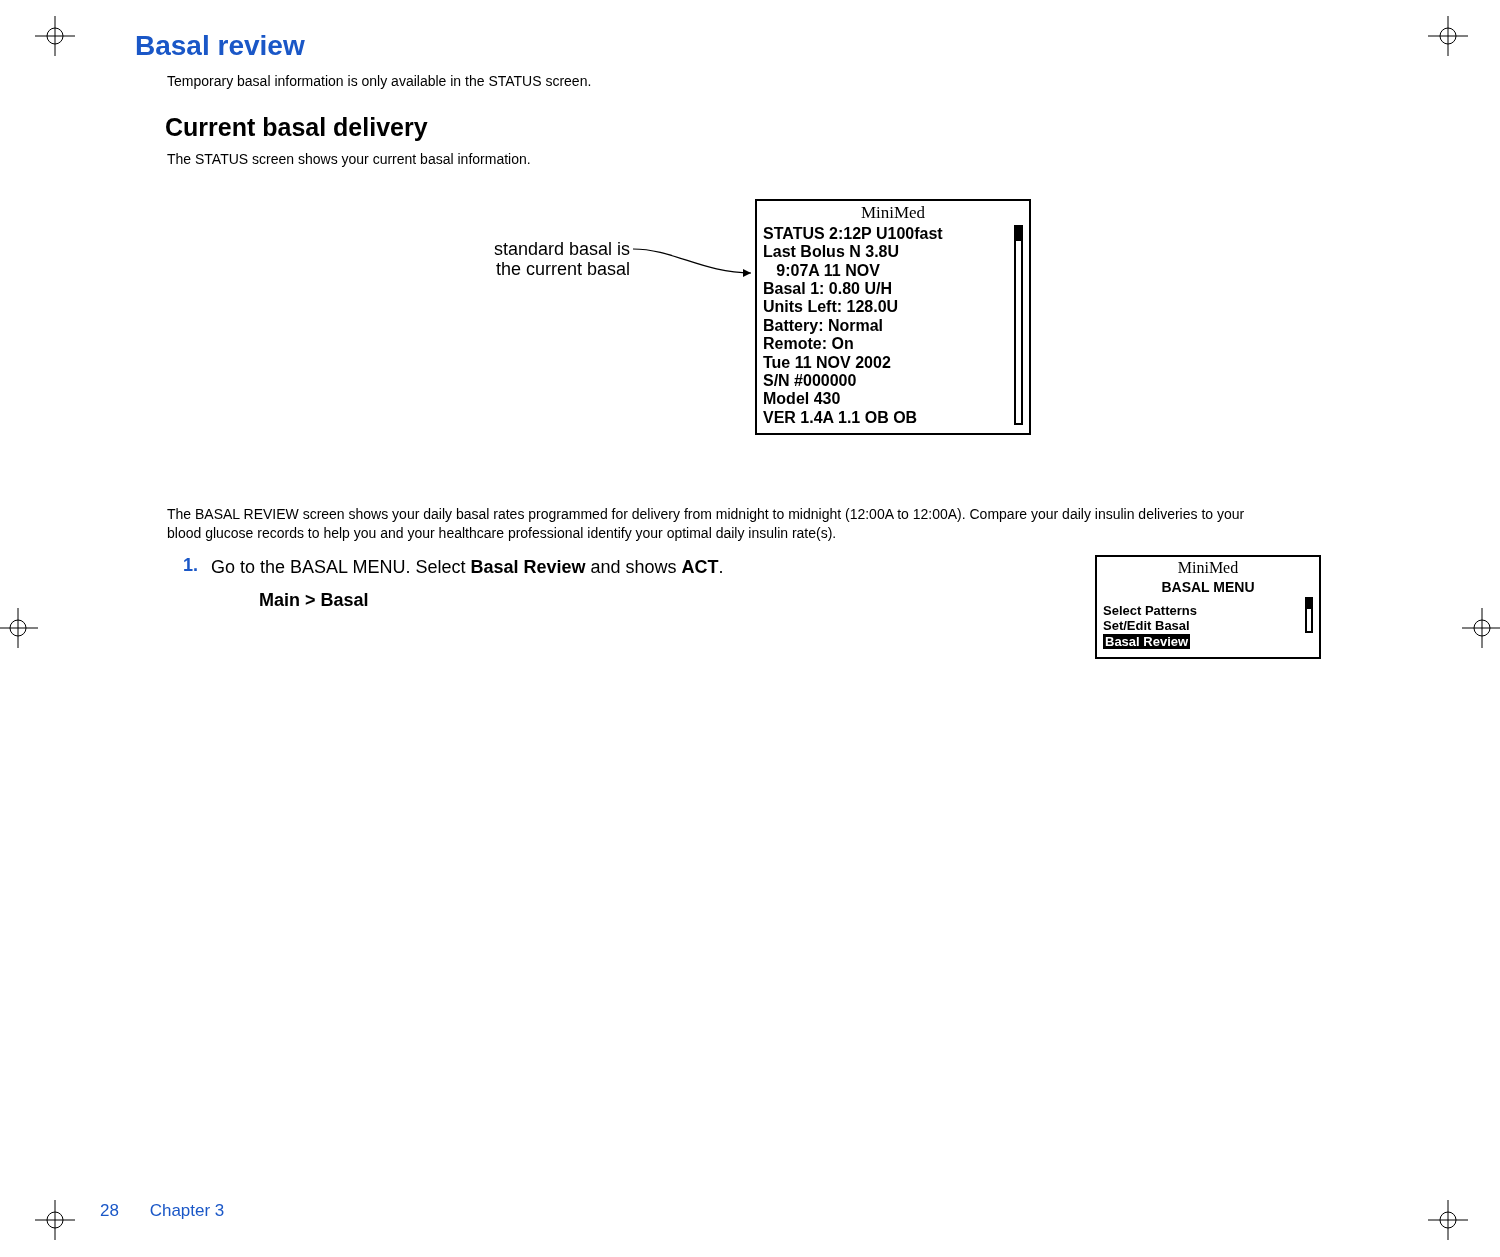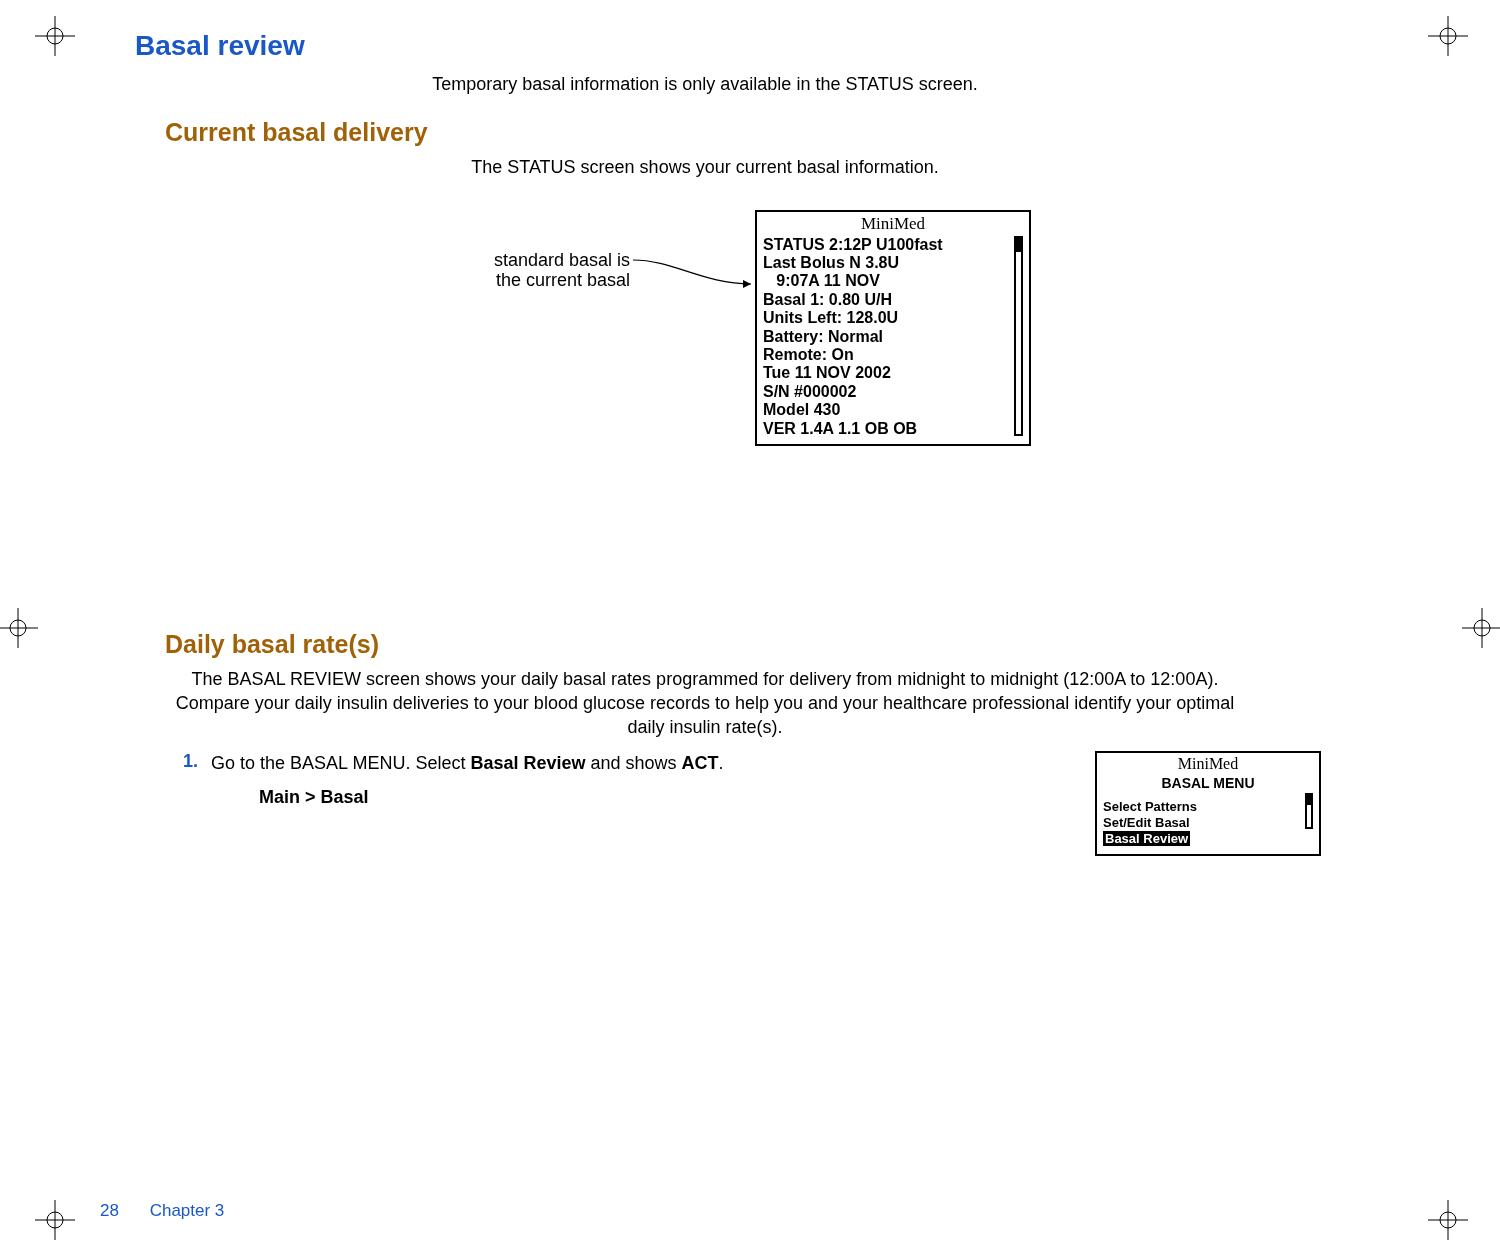--- a/index.html
+++ b/index.html
@@ -20,31 +20,30 @@
   }
   h1.section-title {
     font-family: "Comic Sans MS", "Trebuchet MS", cursive, sans-serif;
     color: #1a57c7;
     font-size: 28px;
     font-weight: bold;
     margin: 0 0 10px 0;
   }
   h2.subsection-title {
     font-family: "Comic Sans MS", "Trebuchet MS", cursive, sans-serif;
-    color: #a16207;
+    color: #000000;
     font-size: 25px;
     font-weight: bold;
     margin: 22px 0 8px 0;
   }
   p.body {
-    font-size: 18px;
-    margin: 6px 0 0 20px;
+    font-size: 14px;
+    margin: 6px 0 0 32px;
     line-height: 1.35;
     max-width: 1100px;
-    text-align: center;
   }
   .figure-wrap {
     position: relative;
     height: 300px;
     margin-top: 30px;
   }
   .callout-label {
     position: absolute;
     left: 345px;
     top: 40px;
@@ -249,30 +248,29 @@
     <div class="lcd">
       <div class="lcd-brand">MiniMed</div>
       <div class="lcd-line">STATUS 2:12P U100fast</div>
       <div class="lcd-line">Last Bolus N 3.8U</div>
       <div class="lcd-line">   9:07A 11 NOV</div>
       <div class="lcd-line">Basal 1: 0.80 U/H</div>
       <div class="lcd-line">Units Left: 128.0U</div>
       <div class="lcd-line">Battery: Normal</div>
       <div class="lcd-line">Remote: On</div>
       <div class="lcd-line">Tue 11 NOV 2002</div>
-      <div class="lcd-line">S/N #000002</div>
+      <div class="lcd-line">S/N #000000</div>
       <div class="lcd-line">Model 430</div>
       <div class="lcd-line">VER 1.4A 1.1 OB OB</div>
       <div class="lcd-scroll">
           <div class="thumb"></div>
         </div>
     </div>
   </div>
 
-  <h2 class="subsection-title" style="margin-top:120px; margin-left:30px;">Daily basal rate(s)</h2>
   <p class="body">The BASAL REVIEW screen shows your daily basal rates programmed for delivery from midnight to midnight (12:00A to 12:00A). Compare your daily insulin deliveries to your blood glucose records to help you and your healthcare professional identify your optimal daily insulin rate(s).</p>
 
   <div class="step-row">
     <div class="step-num">1.</div>
     <div class="step-text">
       <span>Go to the BASAL MENU. Select </span><span class="strong">Basal Review</span><span> and shows </span><span class="heavy">ACT</span><span>.</span>
       <div class="breadcrumb" style="margin-left:48px;">Main &gt; Basal</div>
     </div>
     <div class="step-figure">
       <div class="lcd-small">

